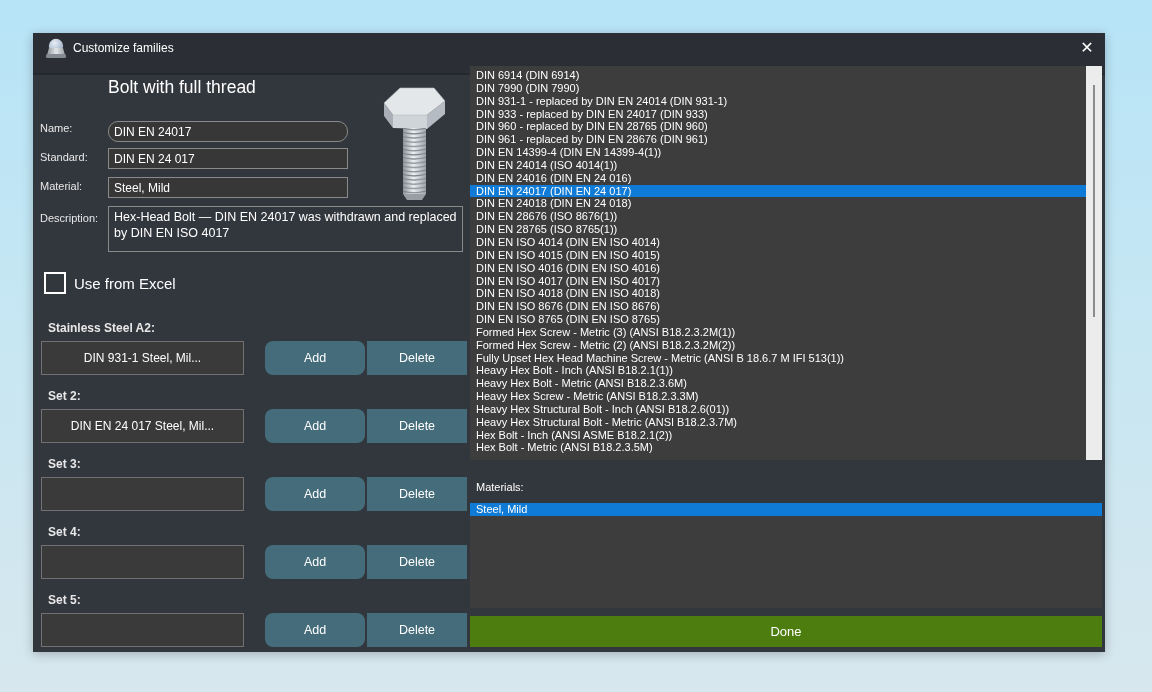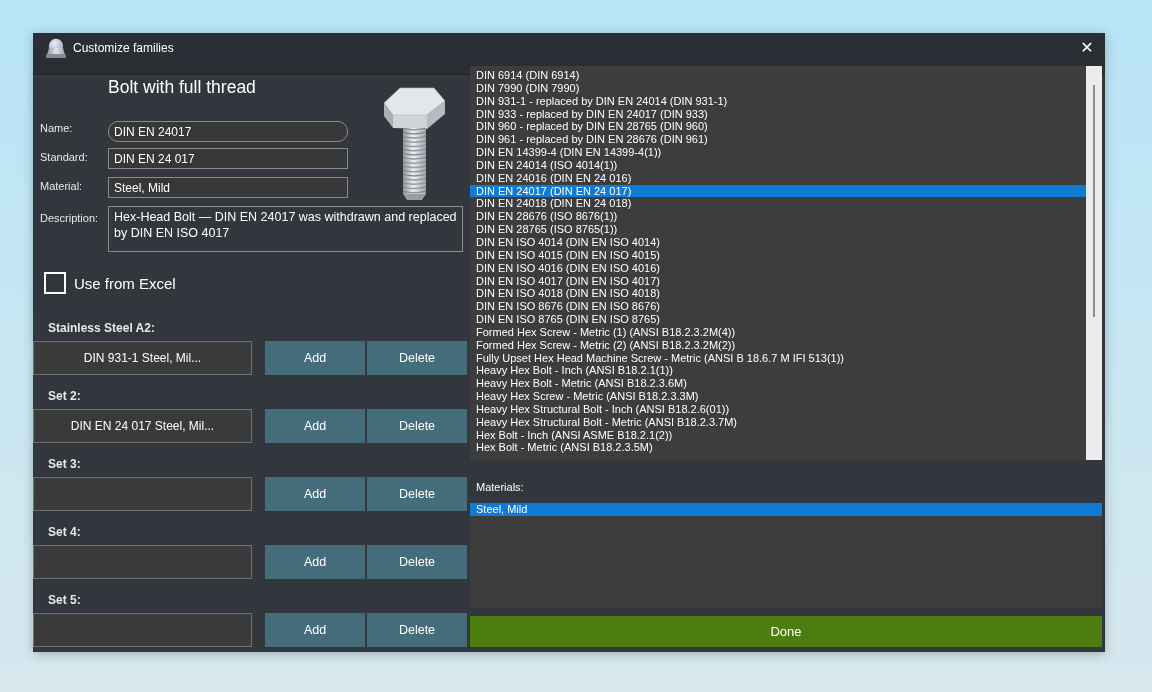--- a/index.html
+++ b/index.html
@@ -27,26 +27,26 @@
   .f-desc { position:absolute; left:75px; top:173px; width:355px; height:46px; box-sizing:border-box;
     background:#32363d; border:1px solid #8a8a8a; color:#ffffff; font-size:12.5px;
     line-height:16px; padding:2px 5px; resize:none; overflow:hidden;
     font-family:"Liberation Sans", sans-serif; }
 
   .checkbox { position:absolute; left:11px; top:239px; width:18px; height:18px;
     border:2px solid #ffffff; background:transparent; cursor:pointer; }
   .checkbox-label { position:absolute; left:41px; top:242px; color:#ffffff; font-size:15px; }
 
   .set-label { position:absolute; left:15px; color:#e8e8e8; font-size:12px;font-weight:bold; }
-  .set-field { position:absolute; left:0; width:219px; height:34px; box-sizing:border-box;
+  .set-field { position:absolute; left:8px; width:203px; height:34px; box-sizing:border-box;
     background:#3a3a3a; border:1px solid #717171; color:#ffffff; font-size:12px;
     display:flex; align-items:center; justify-content:center; cursor:pointer; }
   .btn { position:absolute; width:100px; height:34px; background:#456c7a; border:none;
     color:#ffffff; font-size:12.5px; cursor:pointer; font-family:"Liberation Sans", sans-serif; }
-  .btn.add { left:232px; } .btn.del { left:334px; }
+  .btn.add { left:232px;border-radius:8px; } .btn.del { left:334px; }
 
   .families-list { position:absolute; left:437px; top:33px; width:632px; height:394px;
     background:#3d3d3d; padding-top:3px; box-sizing:border-box; overflow:hidden; }
   .list-item { height:12.85px; line-height:12.85px; padding-left:6px; color:#ffffff;
     font-size:11px; white-space:nowrap; cursor:default; }
   .list-item.selected { background:#0f7bd7; width:611px; }
 
   .scrollbar { position:absolute; left:1053px; top:33px; width:16px; height:394px;
     background:#ececec; }
   .scroll-thumb { position:absolute; left:7px; top:19px; width:2px; height:232px;
@@ -162,21 +162,21 @@
       <div class="list-item">DIN EN 24018 (DIN EN 24 018)</div>
       <div class="list-item">DIN EN 28676 (ISO 8676(1))</div>
       <div class="list-item">DIN EN 28765 (ISO 8765(1))</div>
       <div class="list-item">DIN EN ISO 4014 (DIN EN ISO 4014)</div>
       <div class="list-item">DIN EN ISO 4015 (DIN EN ISO 4015)</div>
       <div class="list-item">DIN EN ISO 4016 (DIN EN ISO 4016)</div>
       <div class="list-item">DIN EN ISO 4017 (DIN EN ISO 4017)</div>
       <div class="list-item">DIN EN ISO 4018 (DIN EN ISO 4018)</div>
       <div class="list-item">DIN EN ISO 8676 (DIN EN ISO 8676)</div>
       <div class="list-item">DIN EN ISO 8765 (DIN EN ISO 8765)</div>
-      <div class="list-item">Formed Hex Screw - Metric (1) (ANSI B18.2.3.2M(4))</div>
+      <div class="list-item">Formed Hex Screw - Metric (3) (ANSI B18.2.3.2M(1))</div>
       <div class="list-item">Formed Hex Screw - Metric (2) (ANSI B18.2.3.2M(2))</div>
       <div class="list-item">Fully Upset Hex Head Machine Screw - Metric (ANSI B 18.6.7 M IFI 513(1))</div>
       <div class="list-item">Heavy Hex Bolt - Inch (ANSI B18.2.1(1))</div>
       <div class="list-item">Heavy Hex Bolt - Metric (ANSI B18.2.3.6M)</div>
       <div class="list-item">Heavy Hex Screw - Metric (ANSI B18.2.3.3M)</div>
       <div class="list-item">Heavy Hex Structural Bolt - Inch (ANSI B18.2.6(01))</div>
       <div class="list-item">Heavy Hex Structural Bolt - Metric (ANSI B18.2.3.7M)</div>
       <div class="list-item">Hex Bolt - Inch (ANSI ASME B18.2.1(2))</div>
       <div class="list-item">Hex Bolt - Metric (ANSI B18.2.3.5M)</div>
     </div>

